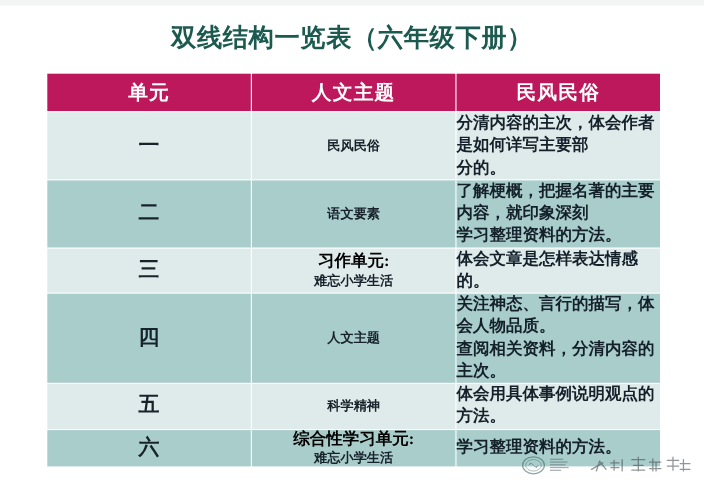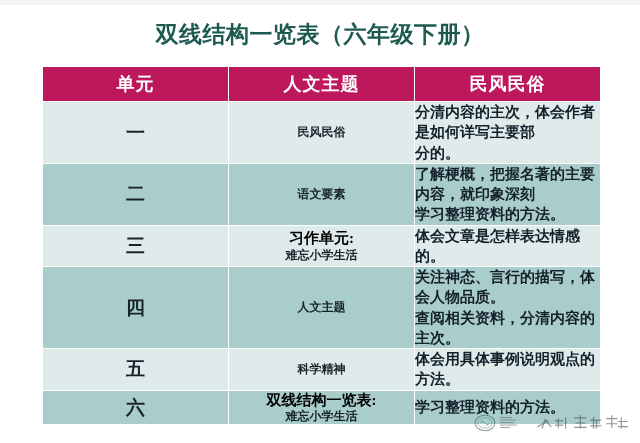--- a/index.html
+++ b/index.html
@@ -213,21 +213,21 @@
             <td class="c-theme">
               <span class="theme-black">科学精神</span>
             </td>
             <td class="c-elem">
               <span class="elem-line">体会用具体事例说明观点的方法。</span>
             </td>
           </tr>
           <tr class="row-dark">
             <td class="c-unit">六</td>
             <td class="c-theme">
-              <span class="theme-red">双线结构一览表:</span>
+              <span class="theme-red">综合性学习单元:</span>
               <span class="theme-black">难忘小学生活</span>
             </td>
             <td class="c-elem">
               <span class="elem-line">学习整理资料的方法。</span>
             </td>
           </tr>
         </tbody>
     </table>
   </div>
 

